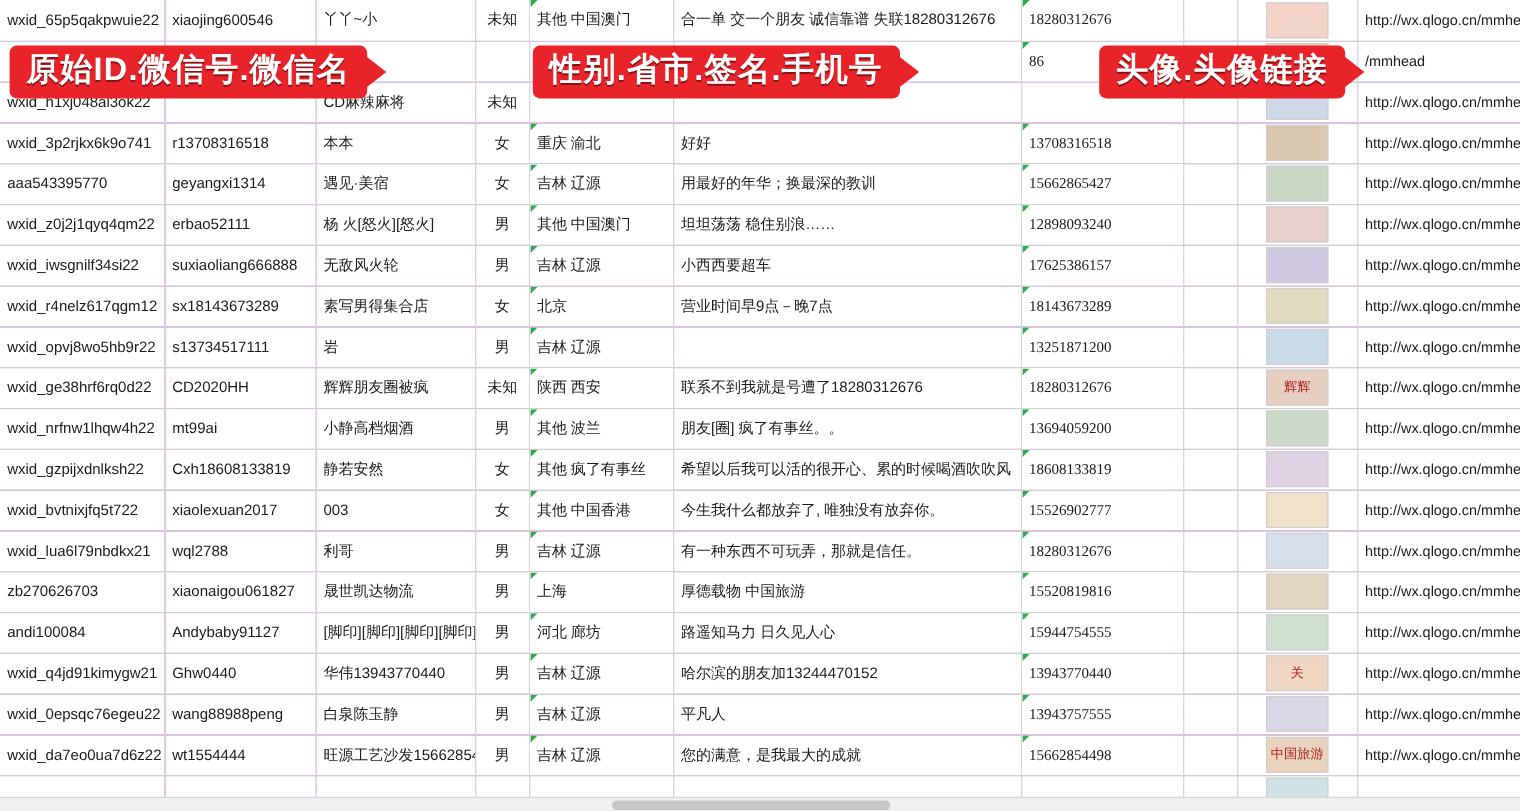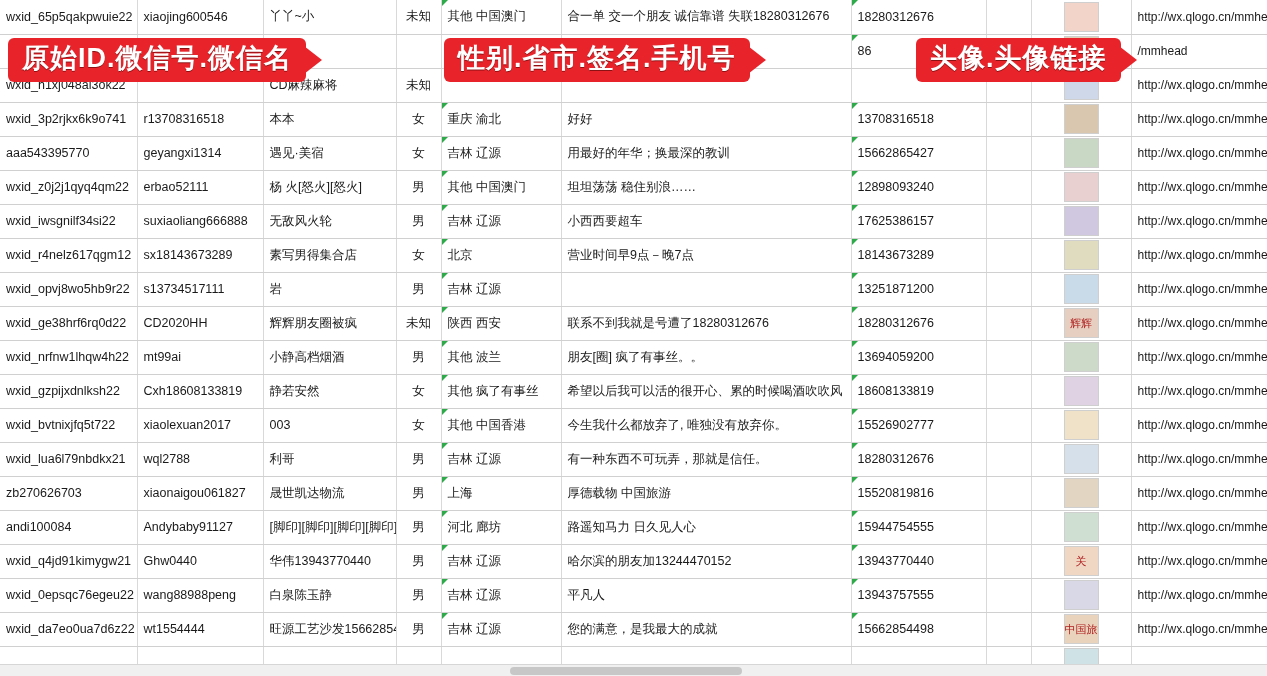--- a/index.html
+++ b/index.html
@@ -45,35 +45,35 @@
   col.c8 { width: 100px; }
   col.c9 { width: 136px; }
 
   td.sex { text-align: center; }
   td.phone { text-align: left; color: #1a1a1a; margin-top: 36px; }
   td.link { color: #1a1a1a; font-size: 12px; }
   td.avatar { padding: 0; text-align: center; background: #fff; }
   td.blank { background: #fff; }
 
   .thumb {
-    width: 35px; height: 30px;
+    width: 52px; height: 30px;
     margin: 1px auto;
     display: block;
     border: 1px solid #cfcfcf;
     position: relative;
     overflow: hidden;
     font-size: 11px;
     line-height: 28px;
     color: #b02020;
     text-align: center;
     font-family: "Liberation Sans", sans-serif;
   }
 
   
-  td.mark { position: relative; }
+  td.mark { position: relative; font-family: Liberation Serif, serif; }
   td.mark:before {
     content: "";
     position: absolute;
     left: 0; top: 0;
     border-top: 6px solid #2faa4a;
     border-right: 6px solid transparent;
   }
 
   
   .banner {

